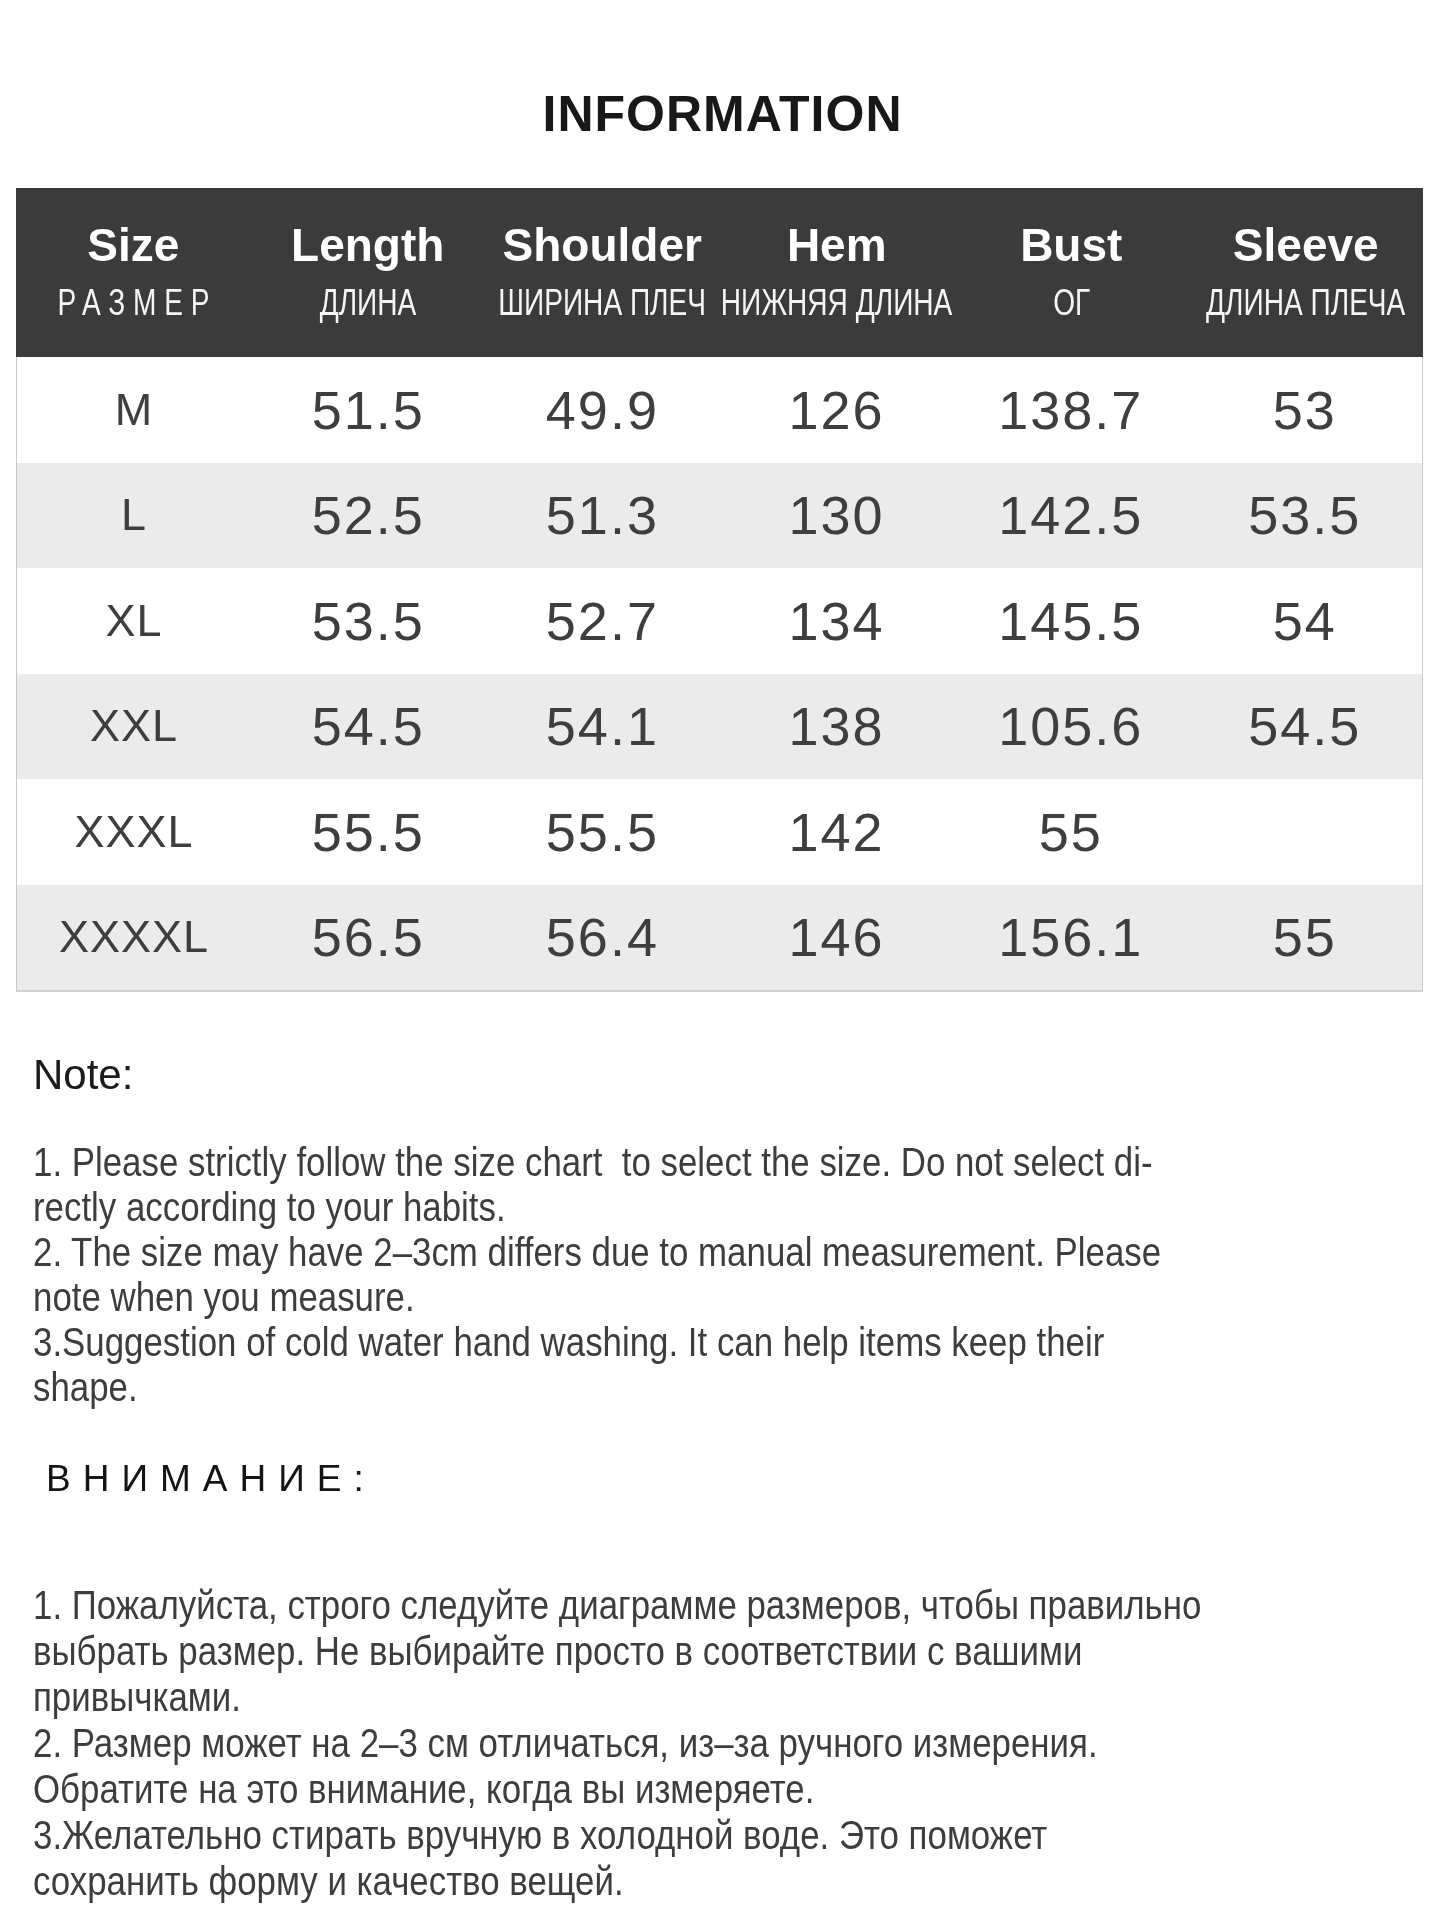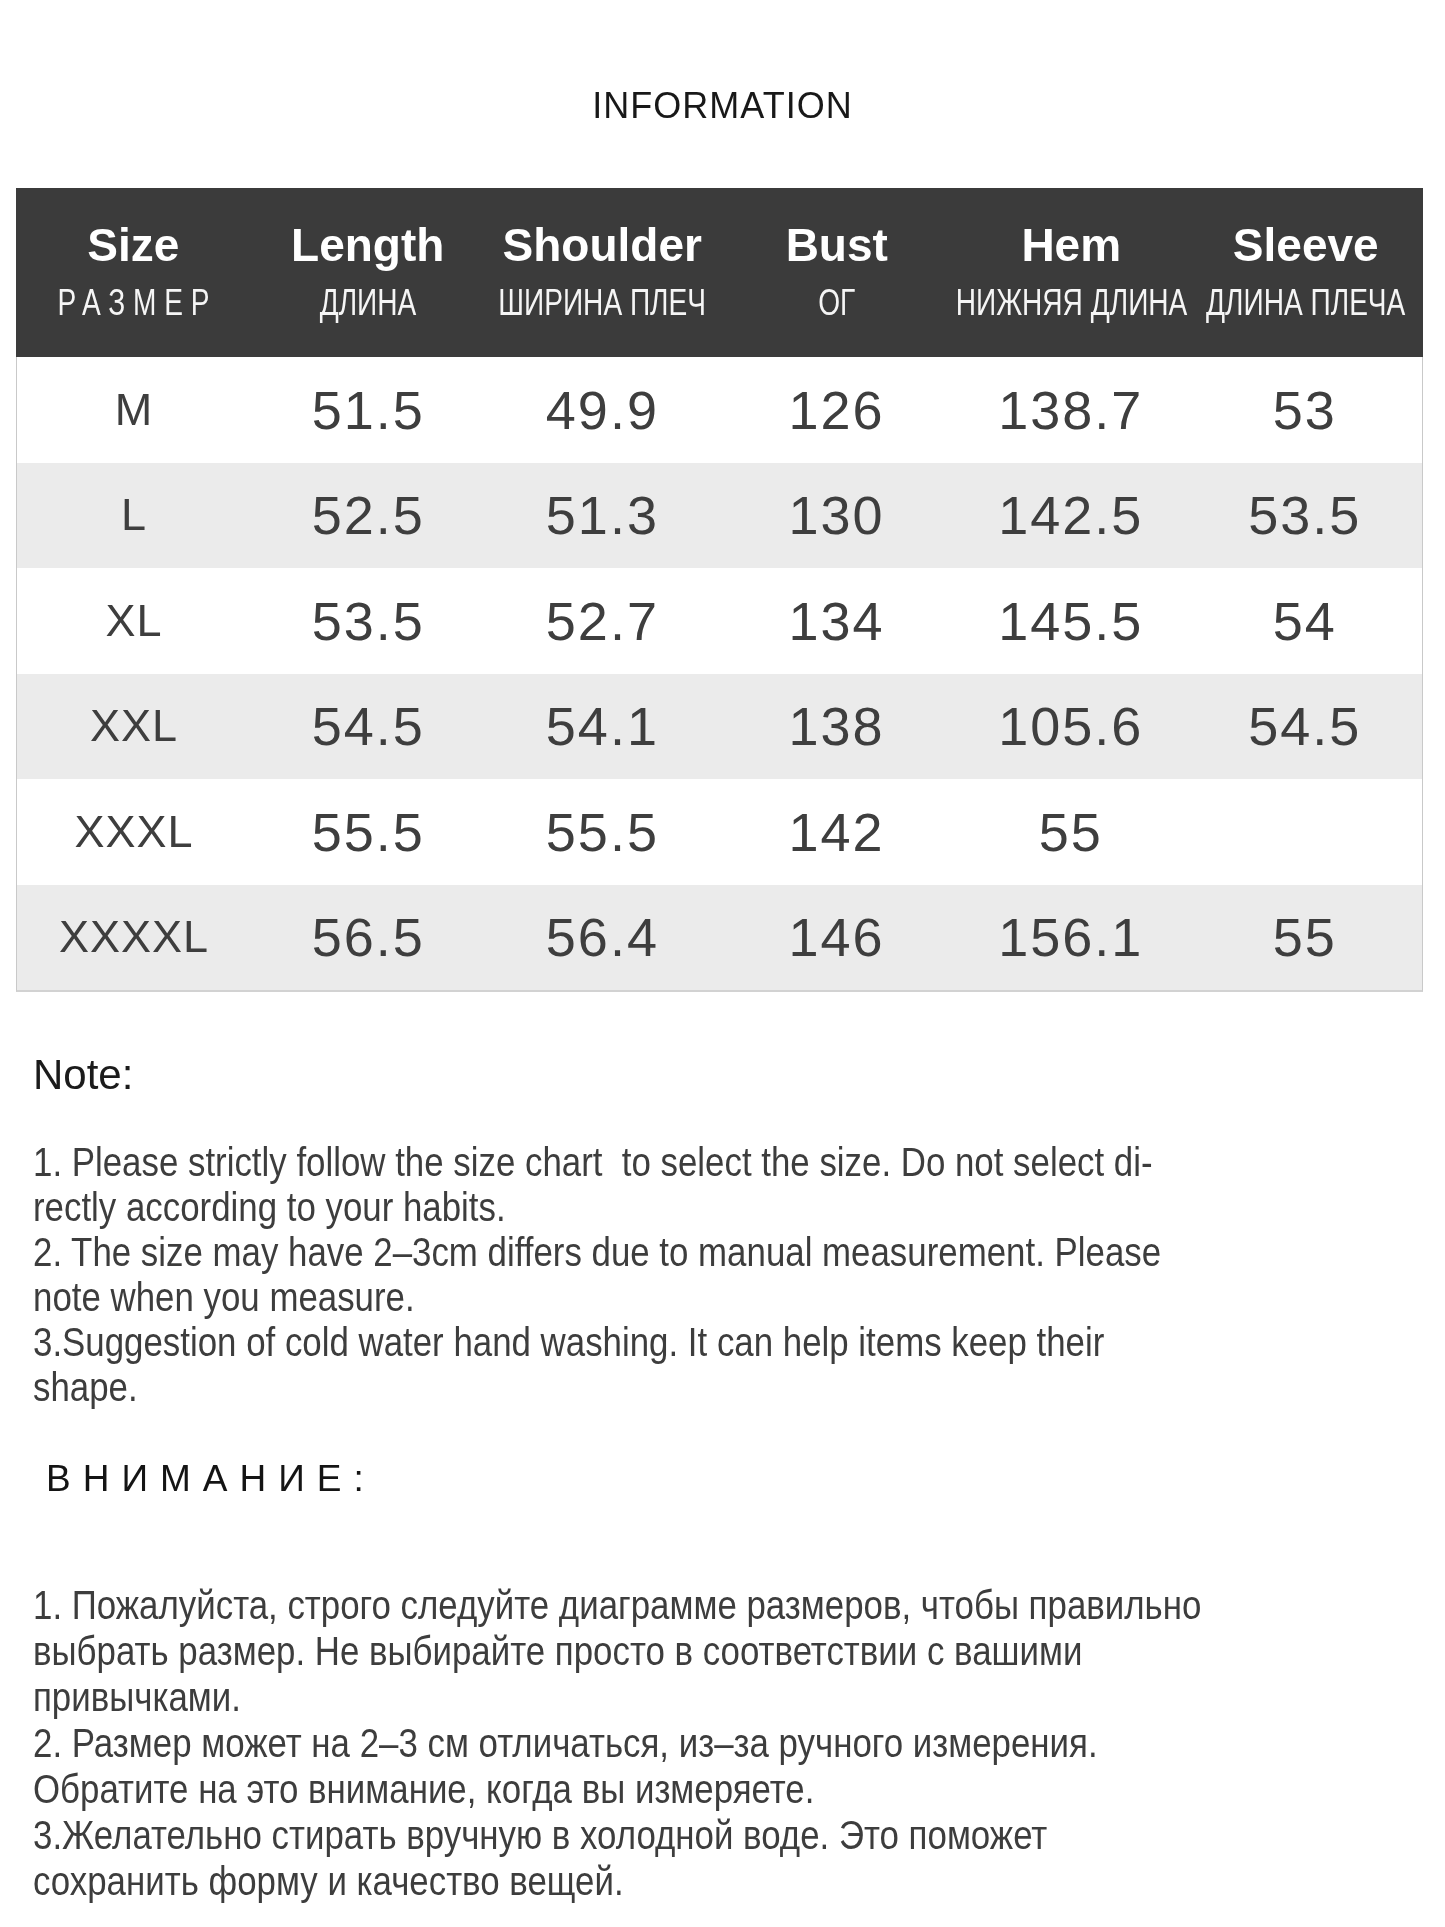--- a/index.html
+++ b/index.html
@@ -13,22 +13,22 @@
     background: #ffffff;
     overflow: hidden;
   }
 
   
   .title {
     position: absolute;
     top: 85px; left: 0;
     width: 100%;
     text-align: center;
-    font-size: 36px;
-    font-weight: 400;
+    font-size: 50px;
+    font-weight: 700;
     letter-spacing: 1px;
     color: #181818;
   }
 
   
   .size-table {
     position: absolute;
     left: 16px; top: 188px;
     width: 1407px;
   }
@@ -146,26 +146,26 @@
       </div>
       <div class="th">
         <div class="th-en">Length</div>
         <div class="th-ru">ДЛИНА</div>
       </div>
       <div class="th">
         <div class="th-en">Shoulder</div>
         <div class="th-ru">ШИРИНА ПЛЕЧ</div>
       </div>
       <div class="th">
+        <div class="th-en">Hem</div>
+        <div class="th-ru">НИЖНЯЯ ДЛИНА</div>
+      </div>
+      <div class="th">
         <div class="th-en">Bust</div>
         <div class="th-ru">ОГ</div>
-      </div>
-      <div class="th">
-        <div class="th-en">Hem</div>
-        <div class="th-ru">НИЖНЯЯ ДЛИНА</div>
       </div>
       <div class="th">
         <div class="th-en">Sleeve</div>
         <div class="th-ru">ДЛИНА ПЛЕЧА</div>
       </div>
     </div>
 
     <div class="tbody">
 
       <div class="tr">

